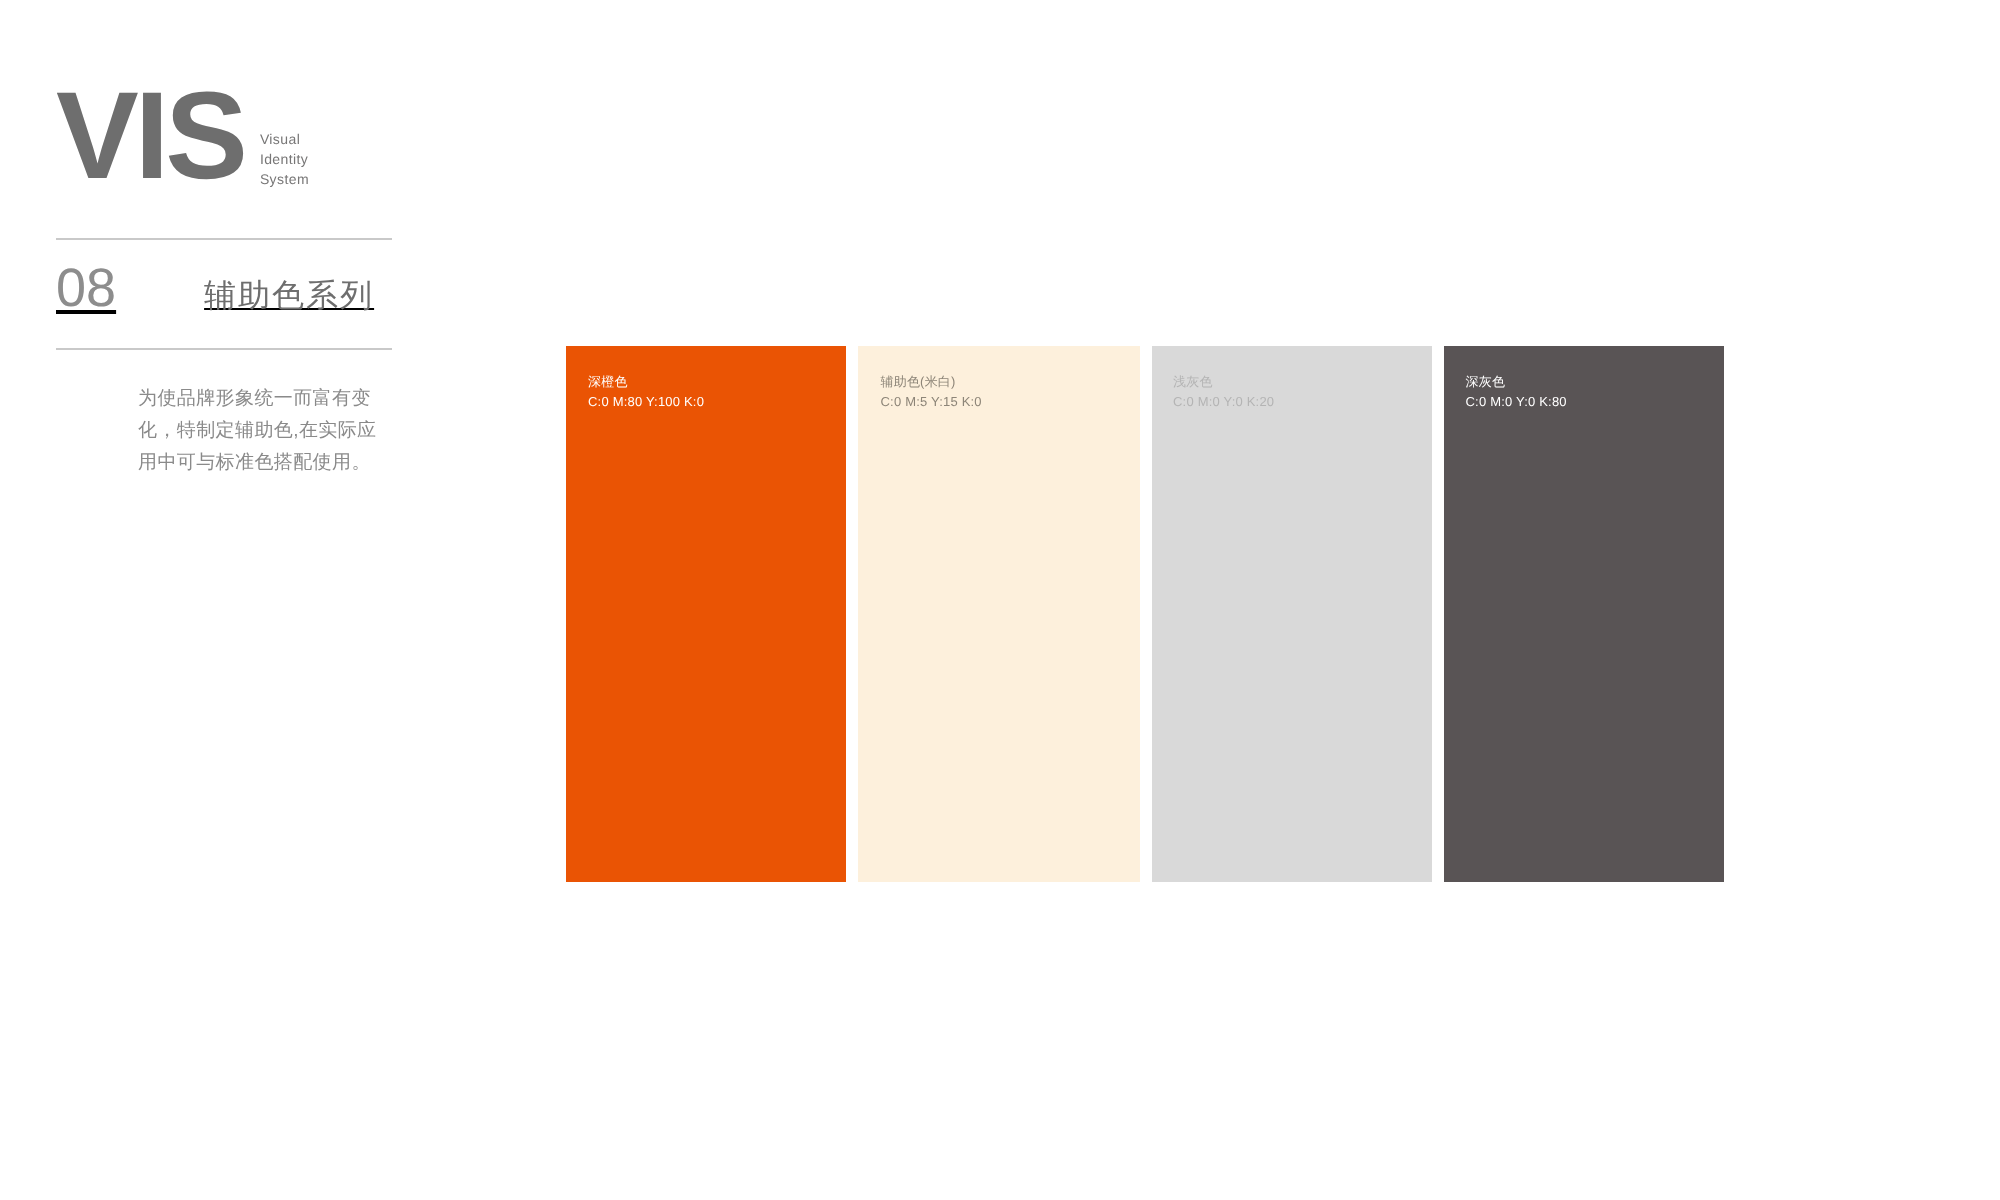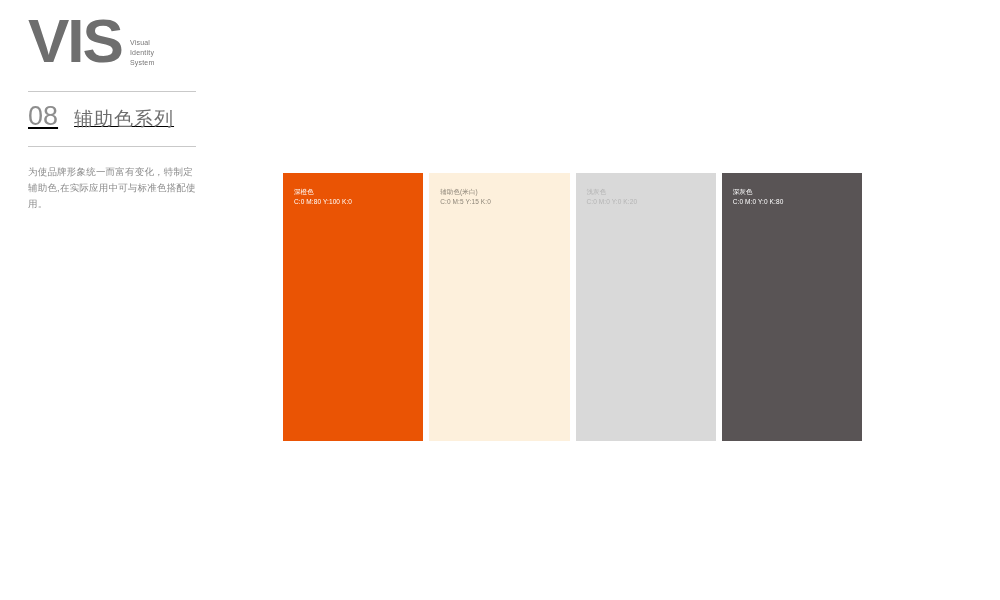--- a/index.html
+++ b/index.html
@@ -12,21 +12,21 @@
     background: #ffffff;
     font-family: "Liberation Sans", "DejaVu Sans", sans-serif;
     overflow: hidden;
     position: relative;
   }
 
   
   #left-panel {
     position: absolute;
     left: 28px;
-    top: 12px;
+    top: 40px;
     width: 168px;
   }
 
   #logo-row {
     display: flex;
     align-items: flex-start;
     height: 66px;
   }
 
   #logo-vis {
@@ -68,35 +68,36 @@
 
   #section-number {
     font-size: 27px;
     line-height: 30px;
     color: #8d8d8d;
     font-weight: 400;
     letter-spacing: 0px;
   }
 
   #section-title {
-    margin-left: 16px;
-    font-size: 19px;
+    margin-left: 44px;
+    font-size: 16px;
     line-height: 30px;
     color: #6e6e6e;
     letter-spacing: 1px;
   }
 
   #rule-bottom { margin-top: 1px; }
 
   #description {
     margin-top: 17px;
     font-size: 9.5px;
     line-height: 16px;
     color: #8a8a8a;
     letter-spacing: .2px;
+    margin-left: 41px;
   }
 
   
   #swatches {
     position: absolute;
     left: 283px;
     top: 173px;
     width: 579px;
     height: 268px;
     display: flex;

